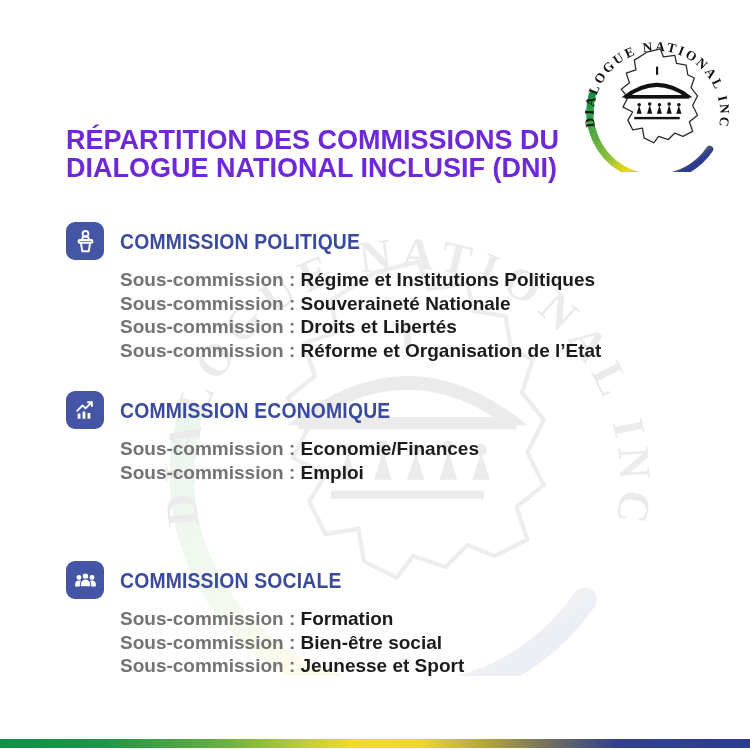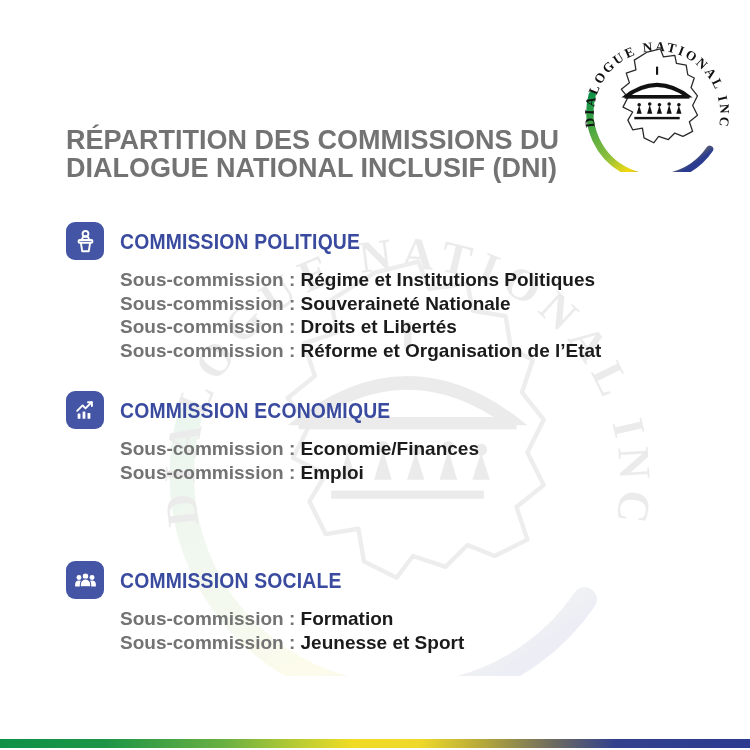--- a/index.html
+++ b/index.html
@@ -7,21 +7,21 @@
     position:relative;width:750px;height:750px;background:#ffffff;
     overflow:hidden;font-family:"Liberation Sans",sans-serif;
   }
   
   .watermark{position:absolute;left:135px;top:158px;width:545px;height:518px;opacity:0.08;pointer-events:none;}
   
   .logo{position:absolute;left:576px;top:18px;width:162px;height:154px;}
   
   .title{
     position:absolute;left:66px;top:126px;width:560px;
-    color:#737373;font-weight:bold;font-size:27px;line-height:28px;letter-spacing:0px;
+    color:#6d28d9;font-weight:bold;font-size:27px;line-height:28px;letter-spacing:0px;
   }
   
   .section{position:absolute;left:66px;width:620px;}
   .section.s1{top:220px;}
   .section.s2{top:389px;}
   .section.s3{top:559px;}
   .icon-box{
     position:absolute;left:0;top:2px;width:38px;height:38px;border-radius:9px;
     background:#4355a4;display:flex;align-items:center;justify-content:center;
   }
@@ -168,19 +168,20 @@
         </g>
         <g fill="#ffffff" stroke="#4355a4" stroke-width="0.9">
           <circle cx="12" cy="8.2" r="2.9"></circle>
           <path d="M7.4 17.6 v-2.3 a4.6 4.6 0 0 1 9.2 0 v2.3 Z"></path>
         </g>
       </svg>
     </div>
     <div class="sec-title">COMMISSION SOCIALE</div>
     <div class="sub-list">
       <div class="row"><span class="lbl">Sous-commission :</span> <span class="val">Formation</span></div>
+      <div class="row"><span class="lbl">Sous-commission :</span> <span class="val">Bien-être social</span></div>
       <div class="row"><span class="lbl">Sous-commission :</span> <span class="val">Jeunesse et Sport</span></div>
     </div>
   </div>
 
   <div class="flag-bar"></div>
 
 </div>
 
 </body></html>

